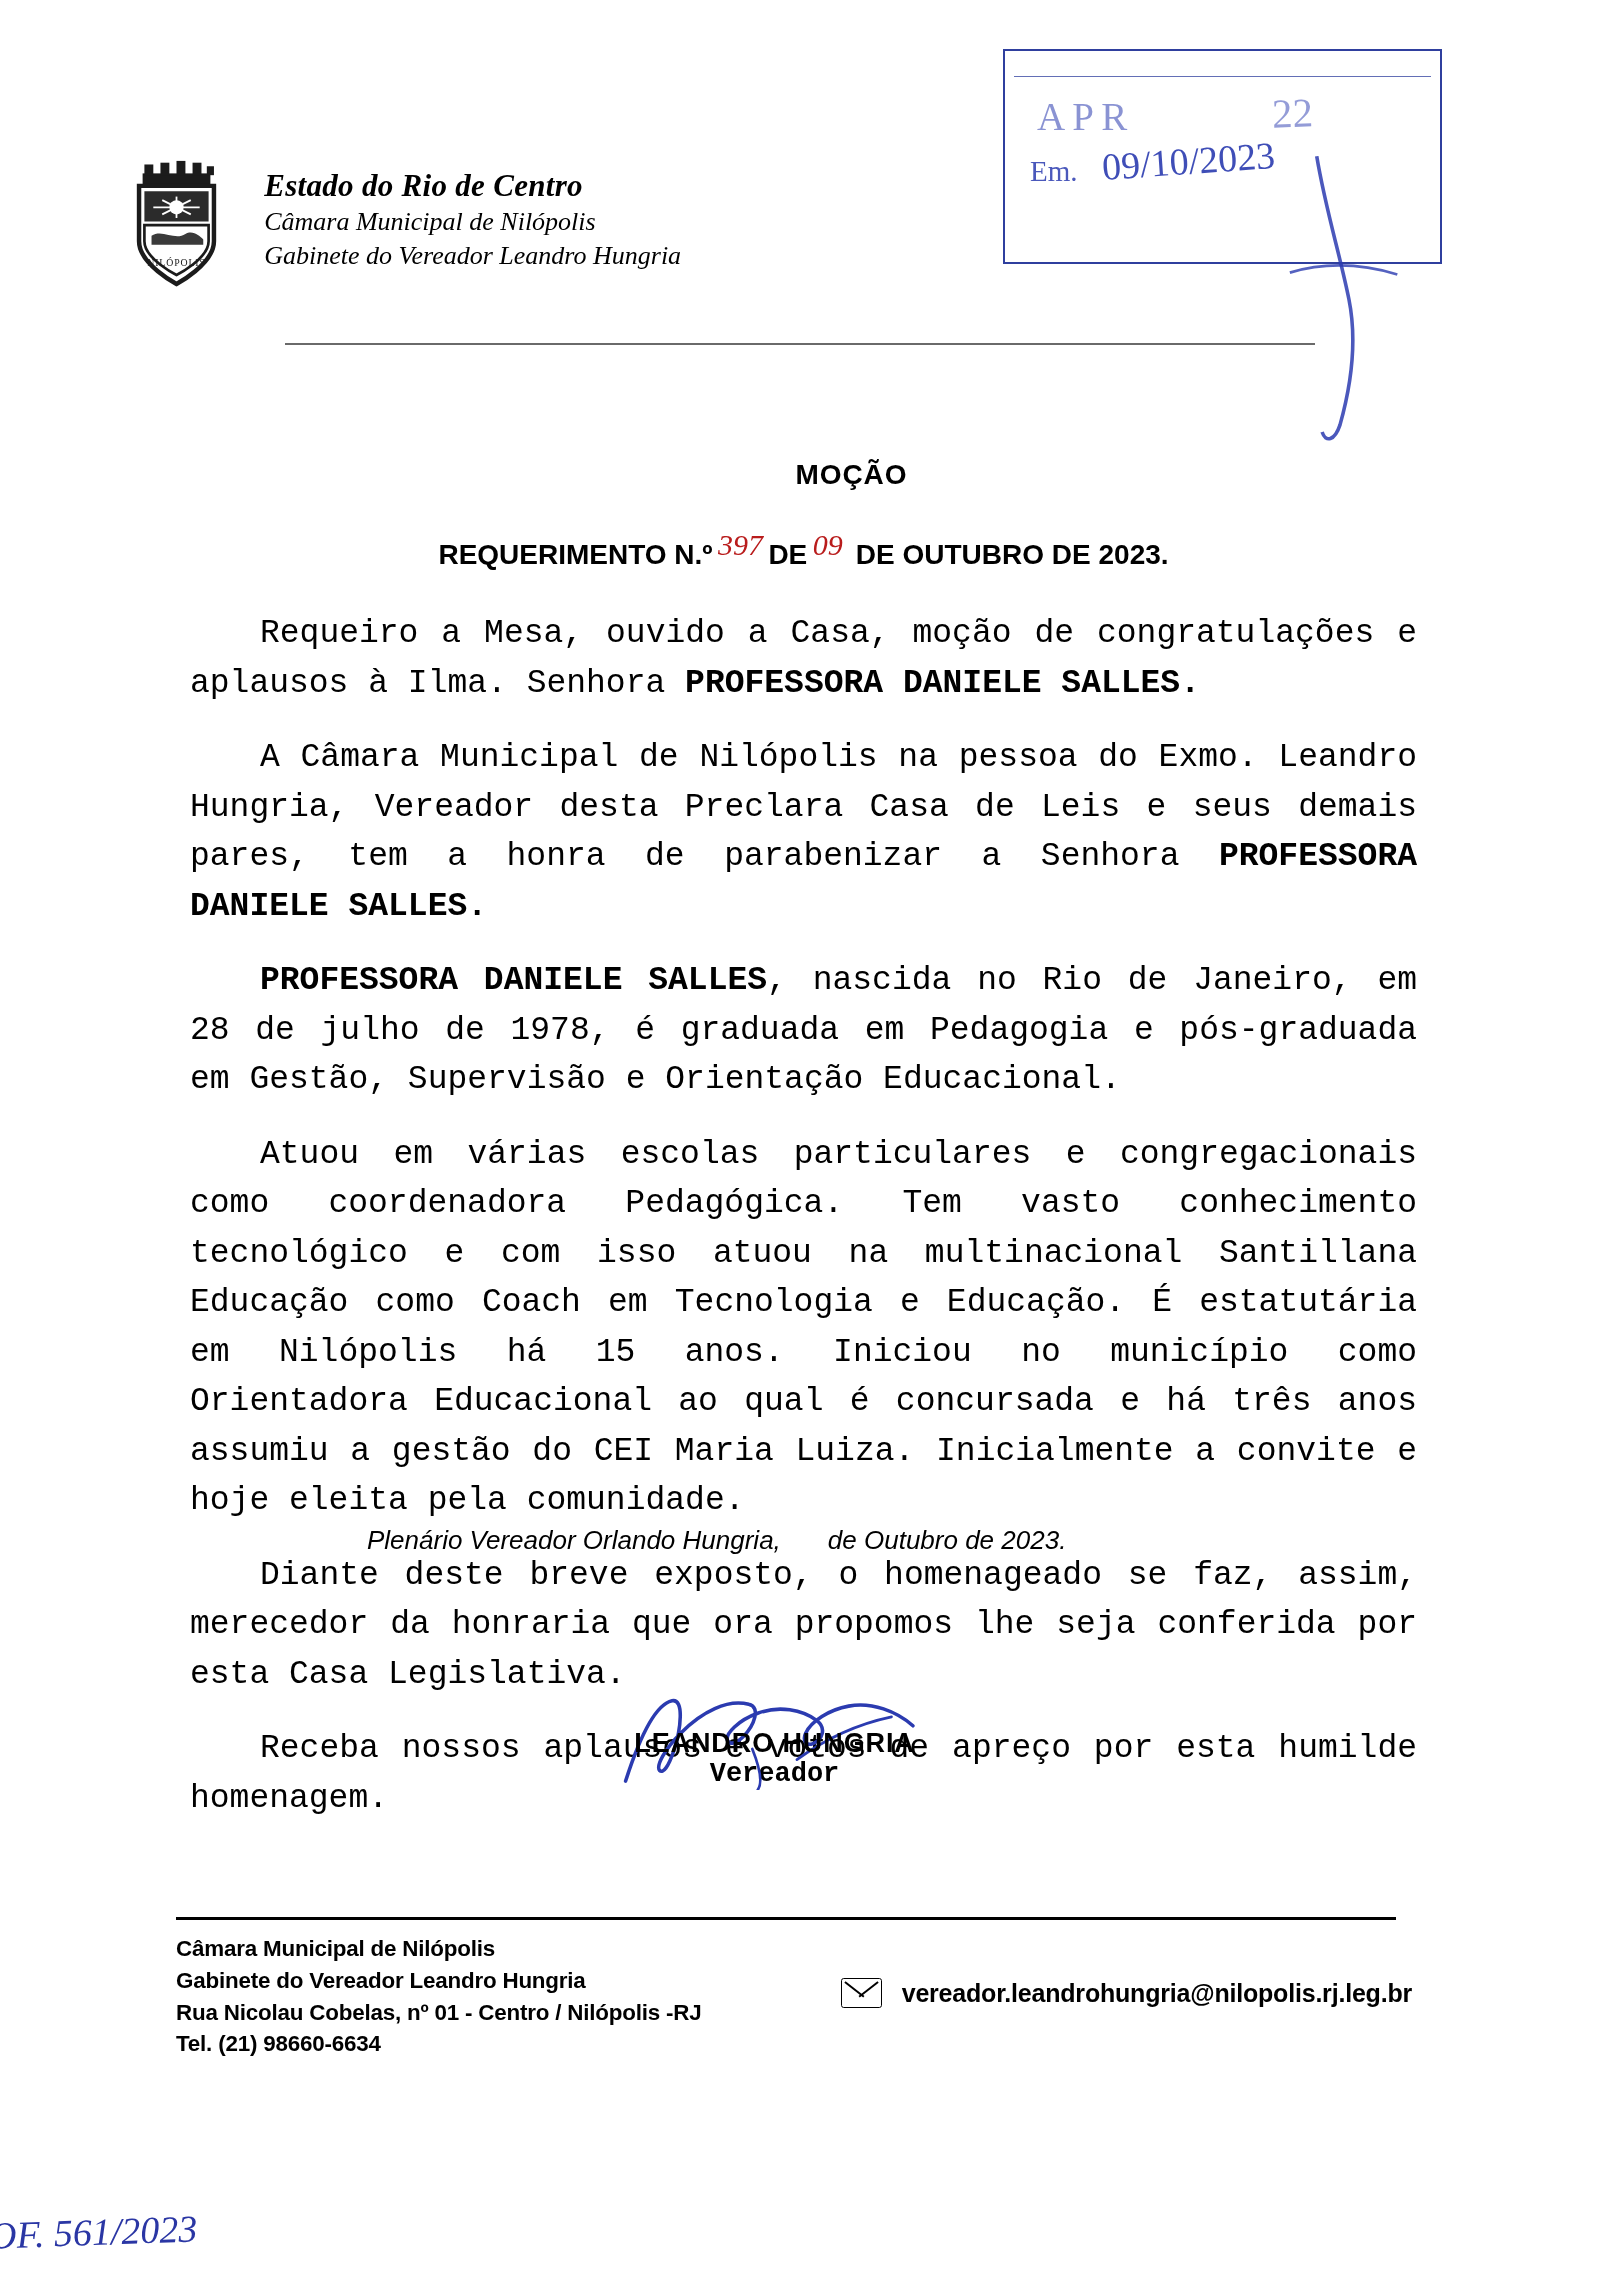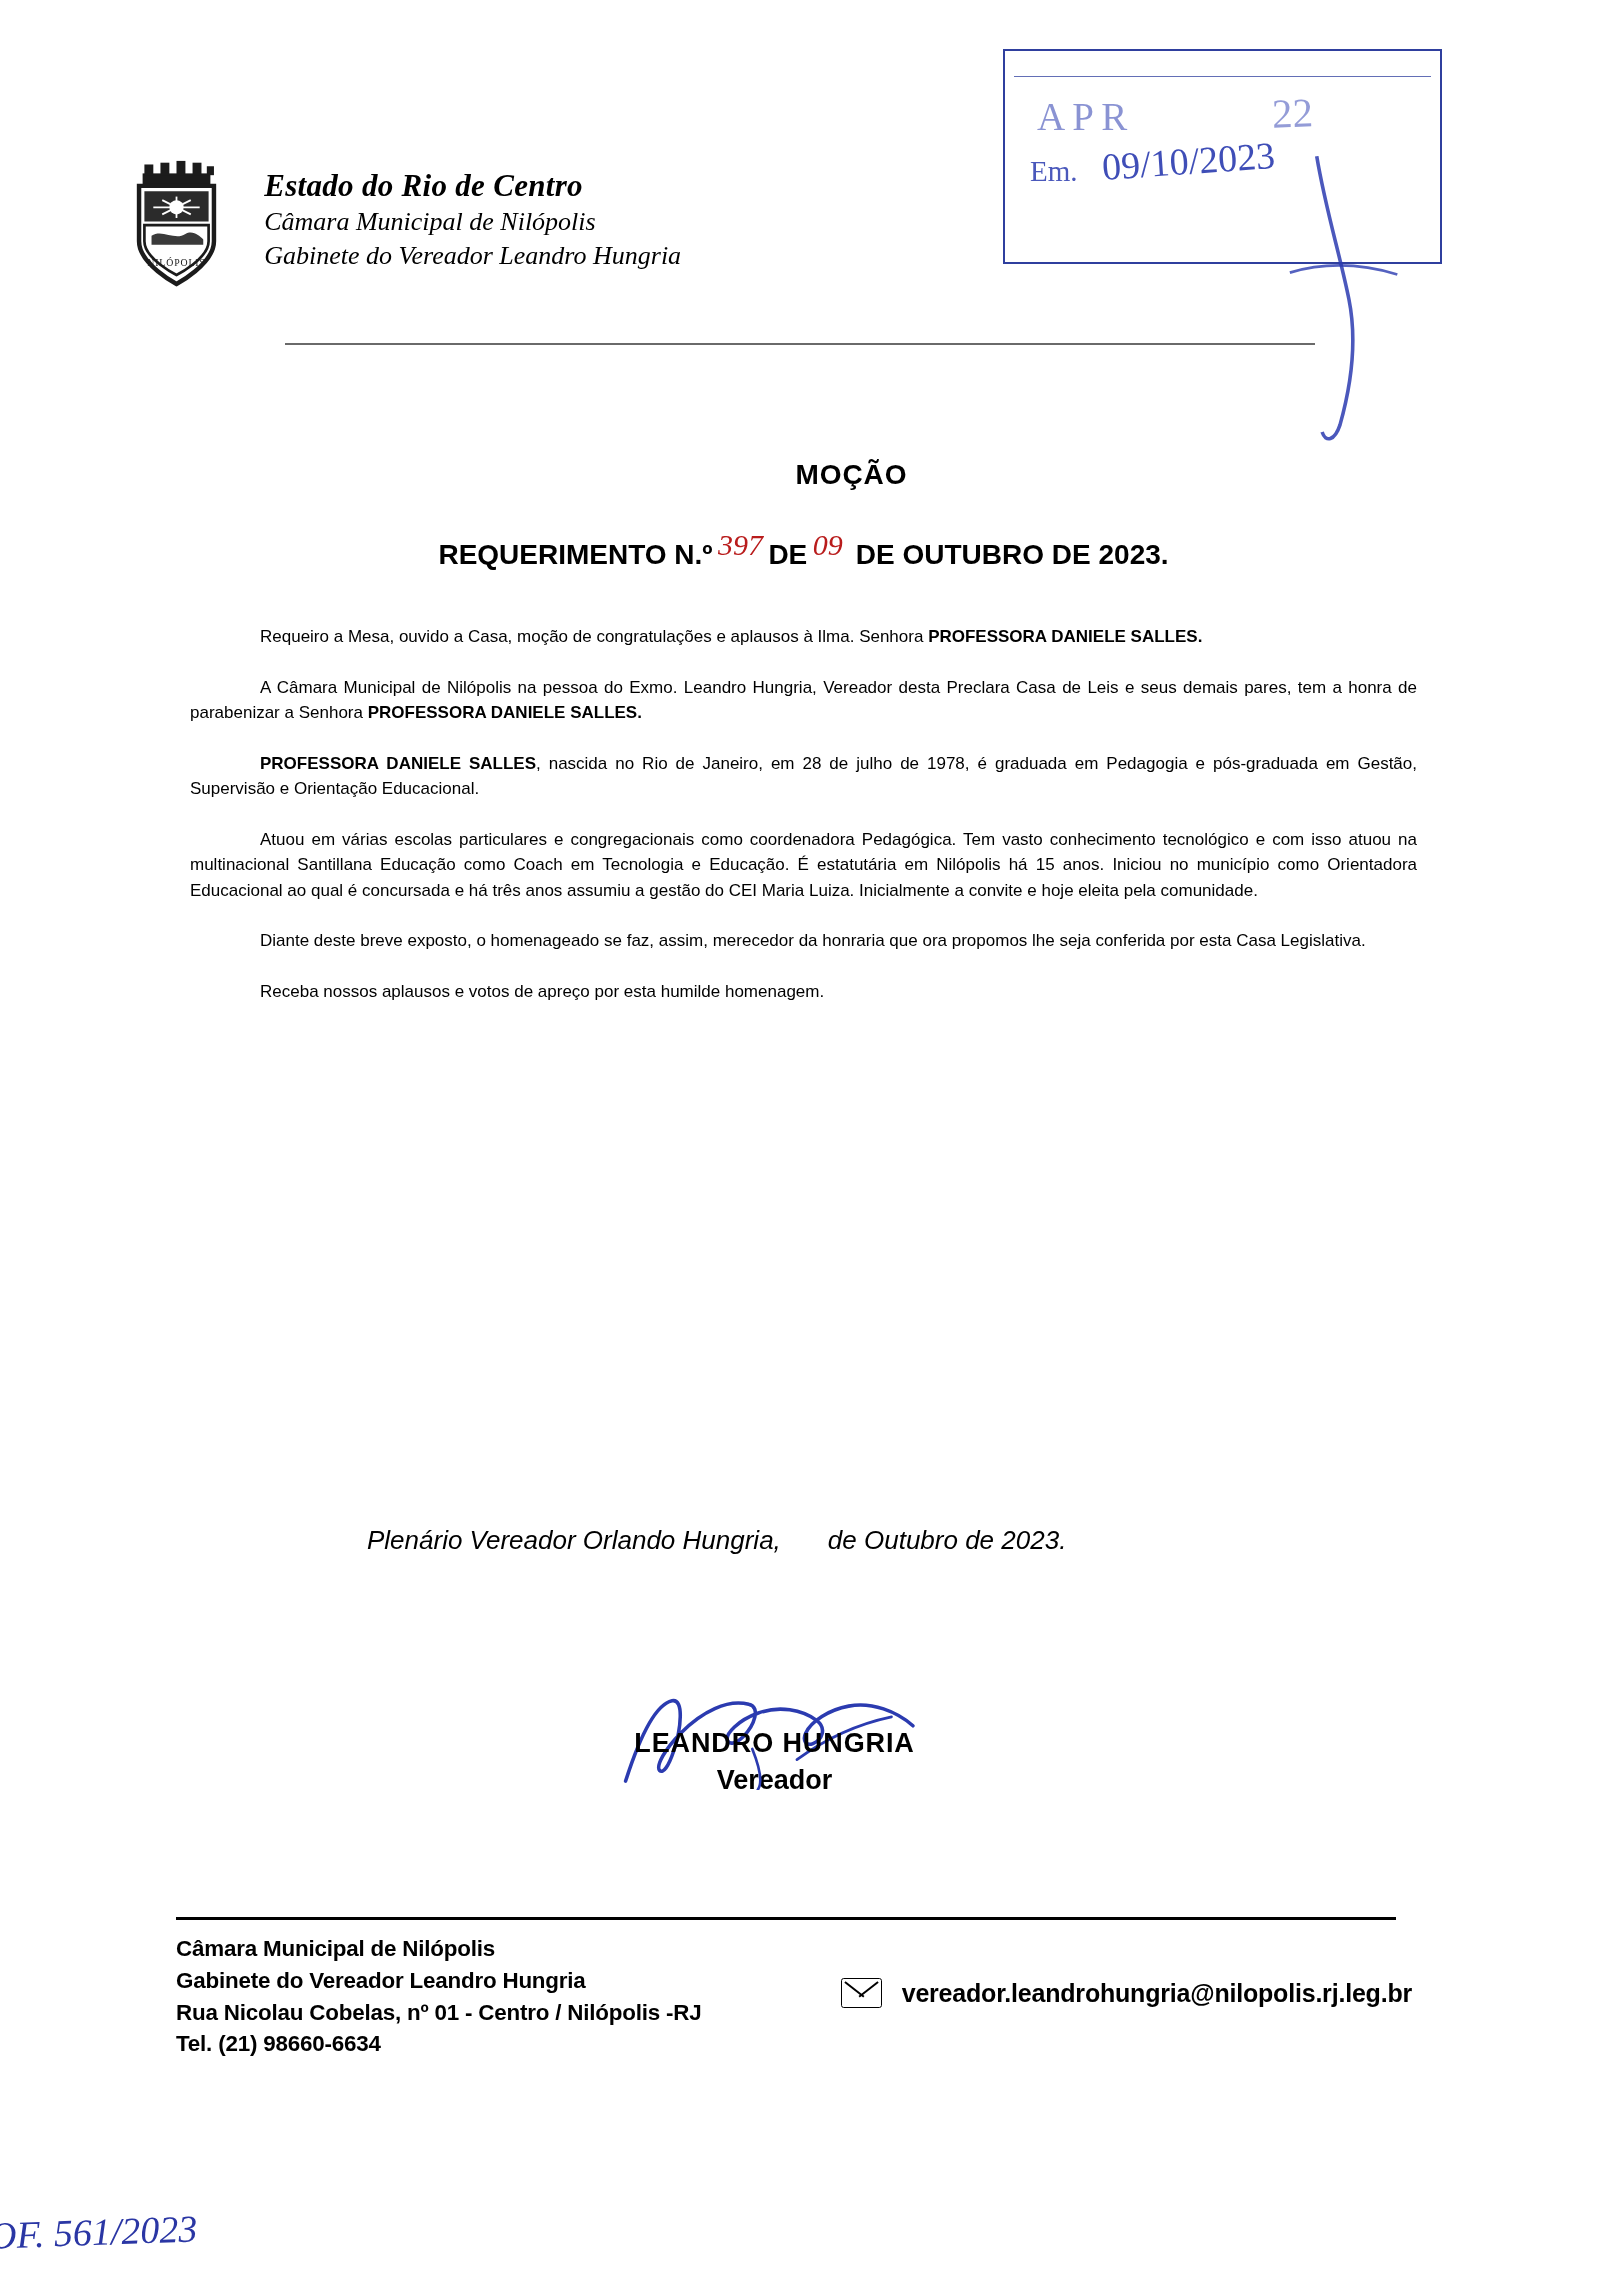--- a/index.html
+++ b/index.html
@@ -162,25 +162,26 @@
     font-style: italic;
     font-size: 30px;
     position: relative;
     top: -9px;
     margin: 0 5.4px;
   }
 
   
   .body-text {
     position: absolute;
-    top: 624px;
+    top: 609px;
     left: 190px;
     width: 1227px;
-    font-size: 17px;
+    font-size: 33px;
     line-height: 1.5;
+    font-family: Liberation Mono, monospace;
   }
   .body-text p {
     margin: 0 0 25px 0;
     text-align: justify;
     text-indent: 70px;
   }
   .body-text p.last-para { margin-bottom: 16px; }
   .body-text b { font-weight: bold; }
 
   
@@ -212,21 +213,22 @@
   }
   .sig-name {
     font-size: 27px;
     font-weight: bold;
     letter-spacing: 0.9px;
     position: relative;
   }
   .sig-role {
     font-size: 27px;
     font-weight: bold;
-    margin-top: 6px;
+    margin-top: 0;
+    font-family: Liberation Mono, monospace;
   }
 
   
   .footer-rule {
     position: absolute;
     top: 1917px;
     left: 176px;
     width: 1220px;
     height: 2.7px;
     background: #000000;

